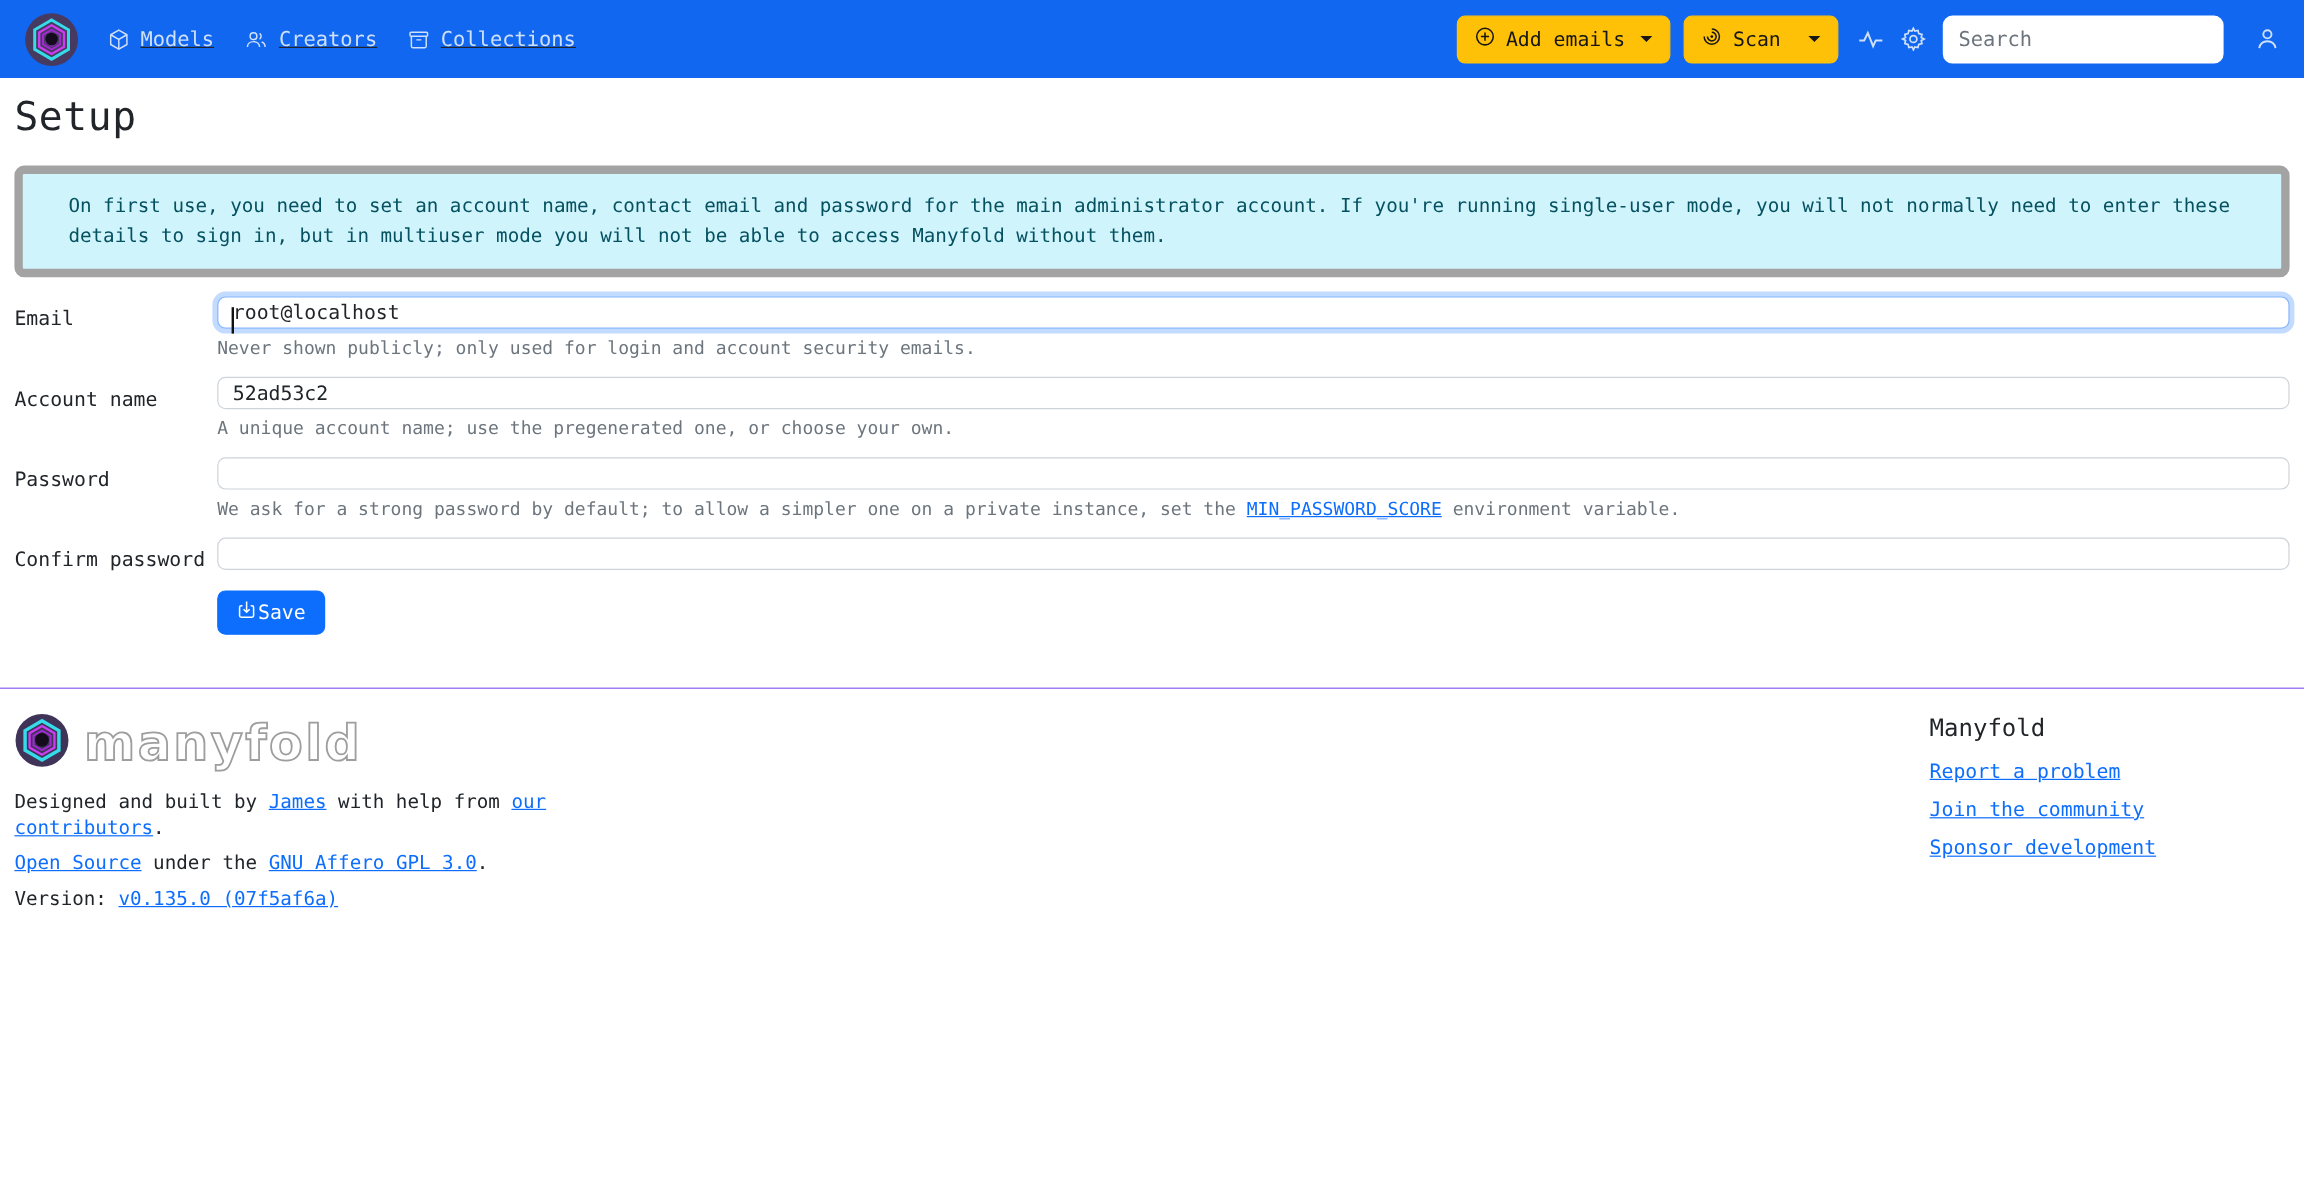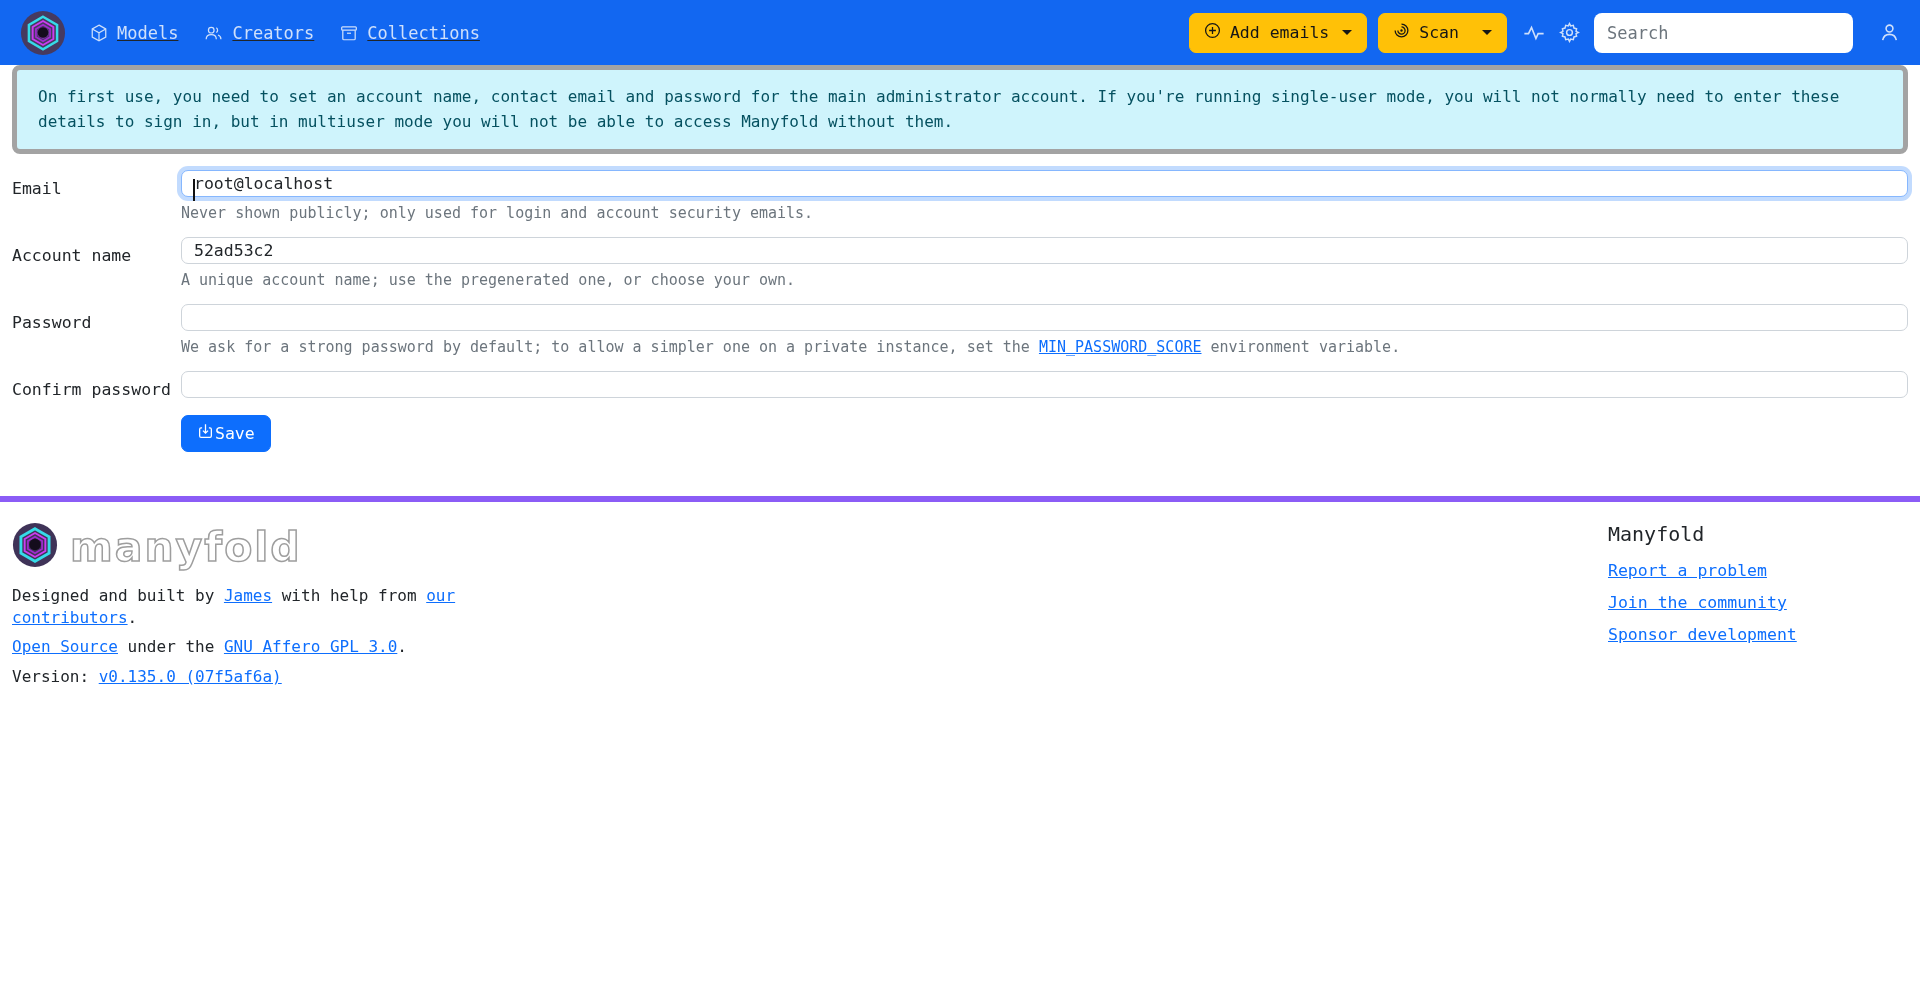--- a/index.html
+++ b/index.html
@@ -41,32 +41,32 @@
   }
   .caret.wide-gap { margin-left: 14px; }
   .nav-icon-btn {
     background: none; border: none; color: #cfe0fb; cursor: pointer;
     display: inline-flex; align-items: center; padding: 0;
   }
   .nav-icon-btn.activity { margin-left: 16px; }
   .nav-icon-btn.gear { margin-left: 14px; }
   .nav-icon-btn.person { margin-left: 26px; }
   .search-input {
-    width: 259px; height: 40px; margin-left: 14px;
+    width: 234px; height: 40px; margin-left: 14px;
     border: none; border-radius: 8px; padding: 0 13px;
     font: inherit; font-size: 17px; color: #4d7c0f; background: #fff;
   }
   .search-input::placeholder { color: #6c757d; }
 
   
   .main { padding: 0 12px; }
   .page-title { font-size: 33px; font-weight: 500; margin: 12px 0 22px; letter-spacing: 0.5px; }
   .alert-info {
-    background: #cff4fc; color: #055160; border: 5px solid #a3a3a3;
-    border-radius: 8px; padding: 15px 21px; font-size: 16px; line-height: 24.5px;
+    background: #cff4fc; color: #055160; border: 7px solid #a3a3a3;
+    border-radius: 8px; padding: 15px 38px; font-size: 16px; line-height: 24.5px;
     margin-bottom: 16px;
   }
   .form-row { display: flex; margin-bottom: 14px; }
   .form-label { width: 169px; flex-shrink: 0; padding-top: 9px; font-size: 16.5px; }
   .form-field { flex: 1; }
   .form-control {
     width: 100%; height: 27px;
     border: 1px solid #ced4da; border-radius: 7px;
     padding: 0 12px; font: inherit; font-size: 16.5px; color: #212529;
     outline: none; background: #fff;
@@ -84,21 +84,21 @@
   .btn-primary {
     background: #0d6efd; border: 1px solid #0d6efd; color: #fff;
     border-radius: 7px; height: 37px; padding: 0 15px;
     font: inherit; font-size: 16.5px;
     display: inline-flex; align-items: center; gap: 1px; cursor: pointer;
     margin-left: 169px; margin-top: 2px;
   }
 
   
   .footer {
-    margin-top: 44px; border-top: 6px solid #8b5cf6;
+    margin-top: 44px; border-top: 1px solid #8b5cf6;
     padding: 20px 12px 40px; display: flex; align-items: flex-start;
   }
   .footer-left { flex: 1; }
   .footer-brand-row { display: flex; align-items: center; gap: 12px; margin-bottom: 13px; }
   .wordmark {
     font-family: "DejaVu Sans", "Liberation Sans", sans-serif;
     font-size: 41px; font-weight: 700; letter-spacing: 2px;
     color: #ffffff; -webkit-text-stroke: 1.5px #9e9e9e;
   }
   .credits { width: 46.4ch; font-size: 16px; line-height: 21.5px; }
@@ -193,20 +193,21 @@
     <button class="nav-icon-btn person">
       <svg width="21" height="21" viewBox="0 0 16 16" fill="none" stroke="currentColor" stroke-width="1.2">
         <circle cx="8" cy="5" r="2.6"></circle>
         <path d="M2.8 13.8 c0.6-3 2.6-4.4 5.2-4.4 s4.6 1.4 5.2 4.4"></path>
       </svg>
     </button>
   </div>
 </nav>
 
 <main class="main">
+  <h1 class="page-title">Setup</h1>
 
   <div class="alert-info">
     <div>On first use, you need to set an account name, contact email and password for the main administrator account. If you're running single-user mode, you will not normally need to enter these</div>
     <div>details to sign in, but in multiuser mode you will not be able to access Manyfold without them.</div>
   </div>
 
   <form>
 
     <div class="form-row">
       <label class="form-label">Email</label>

